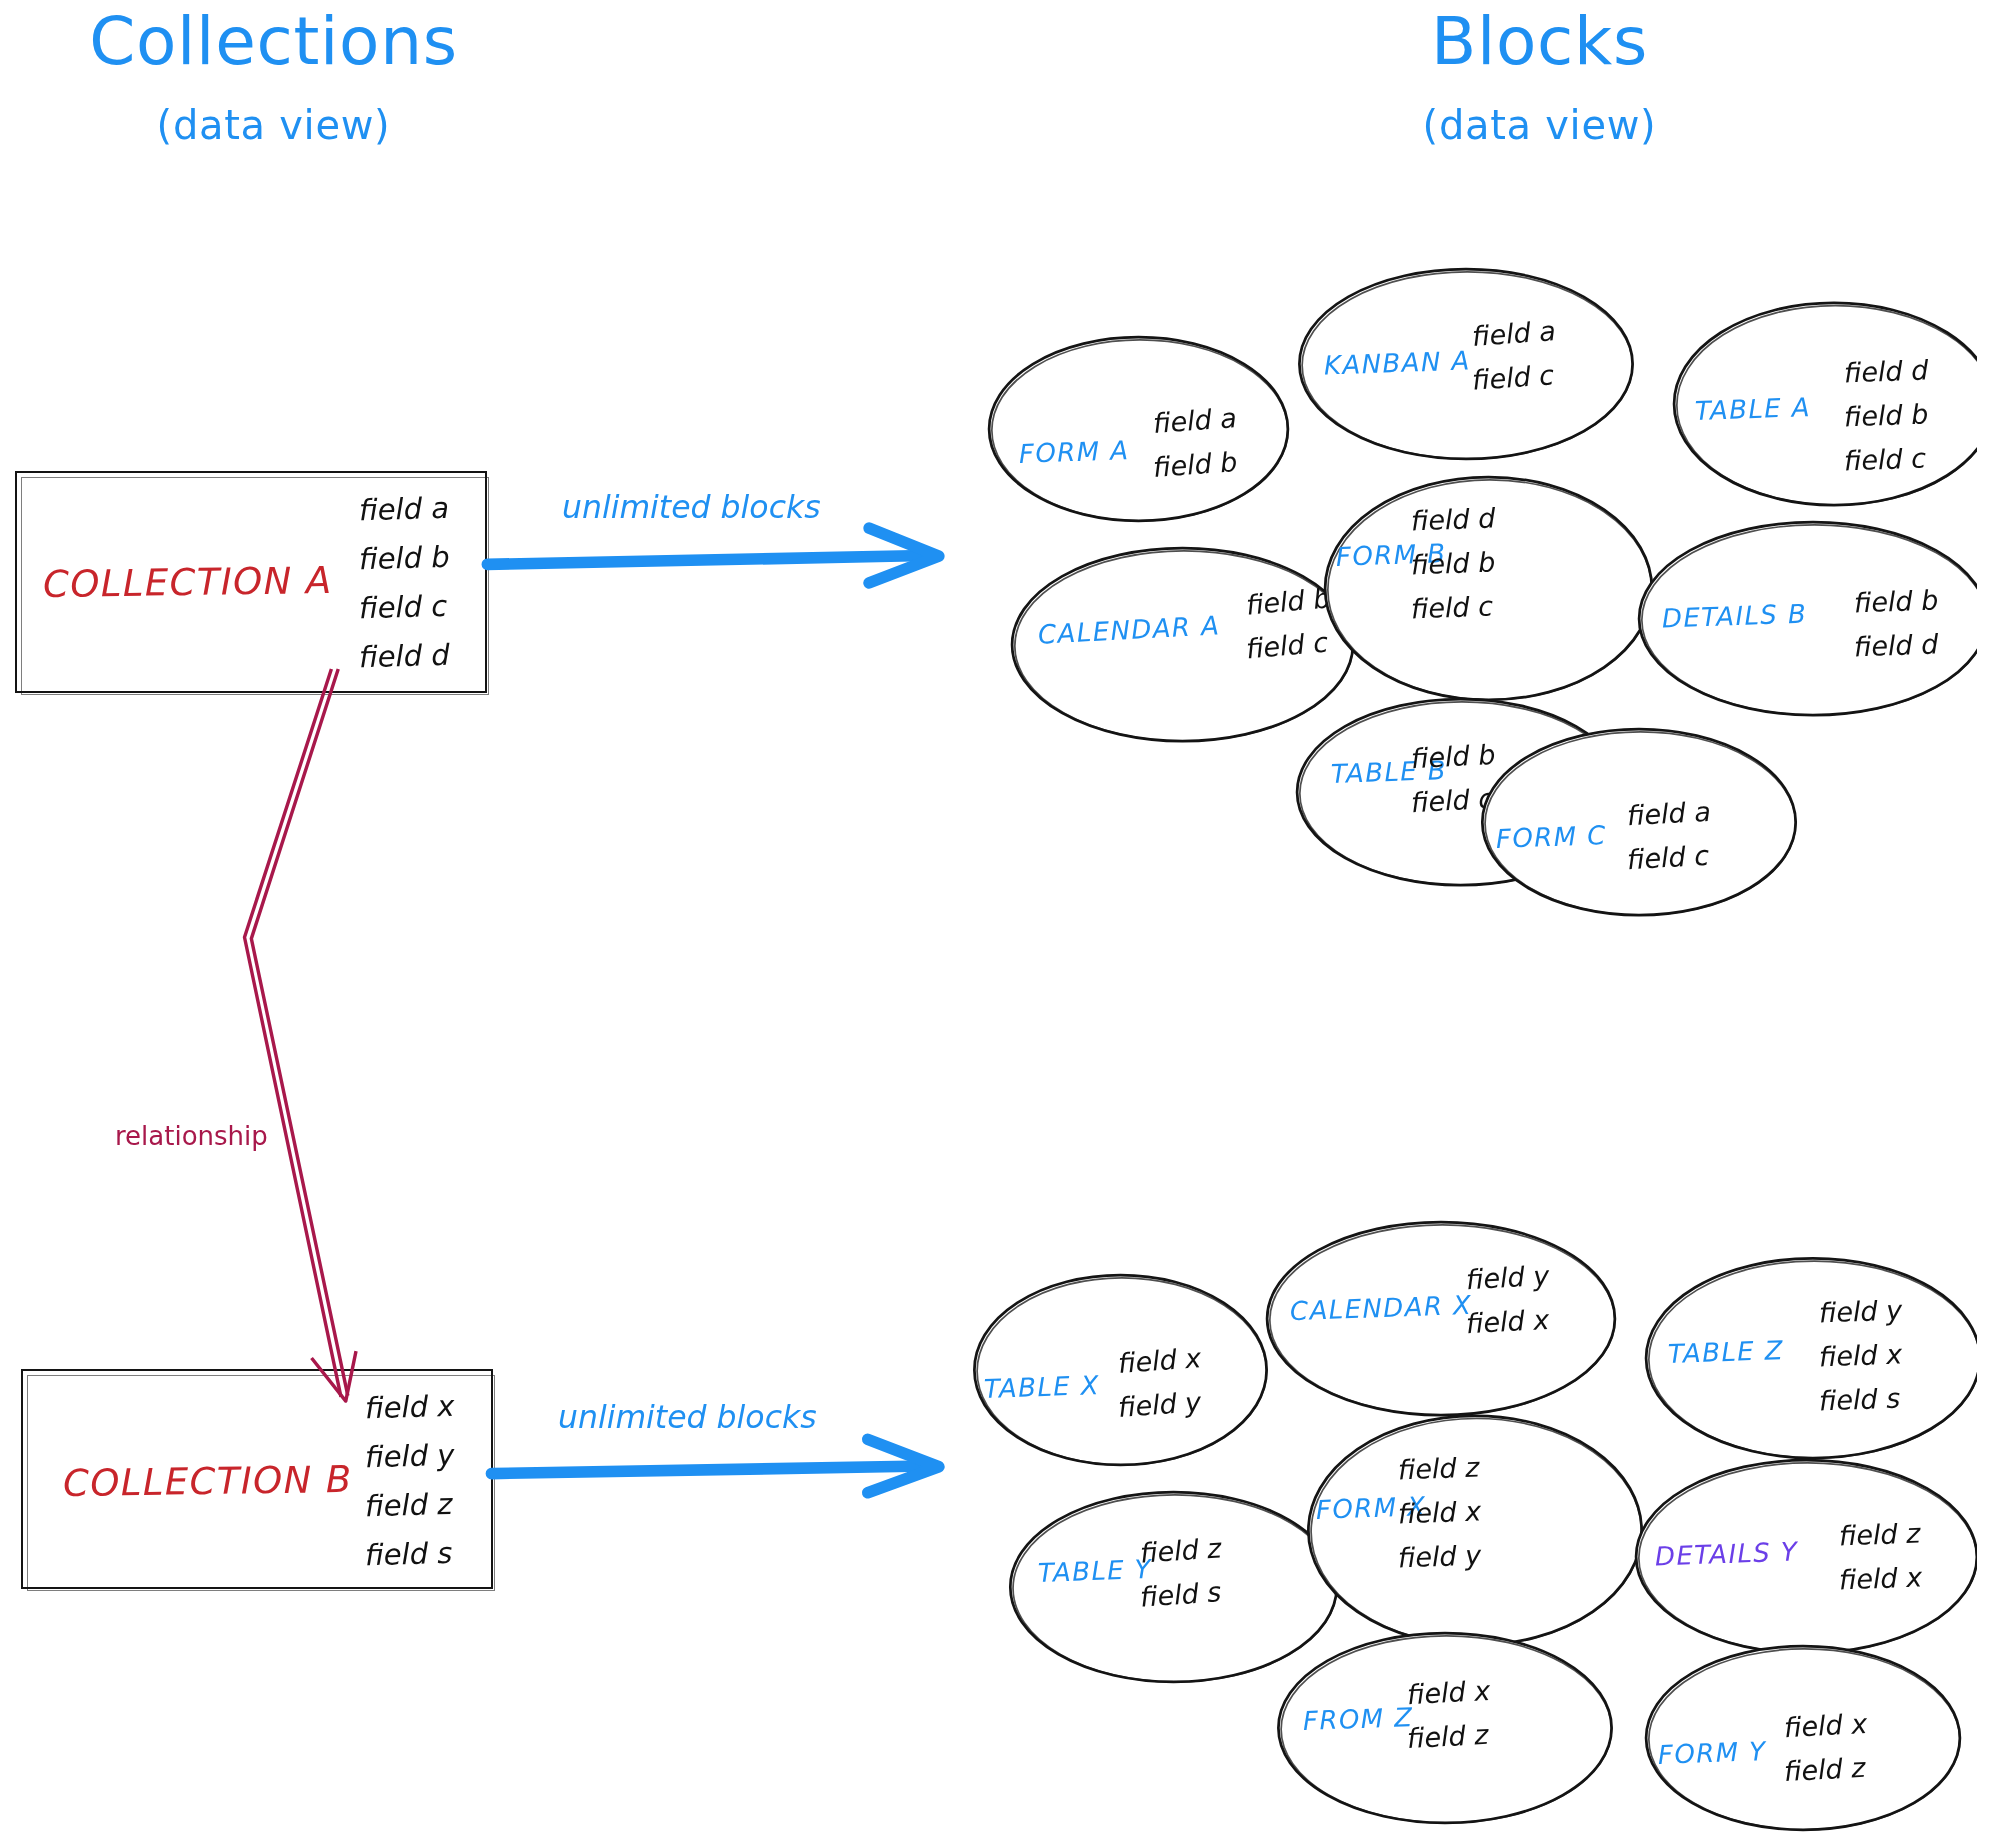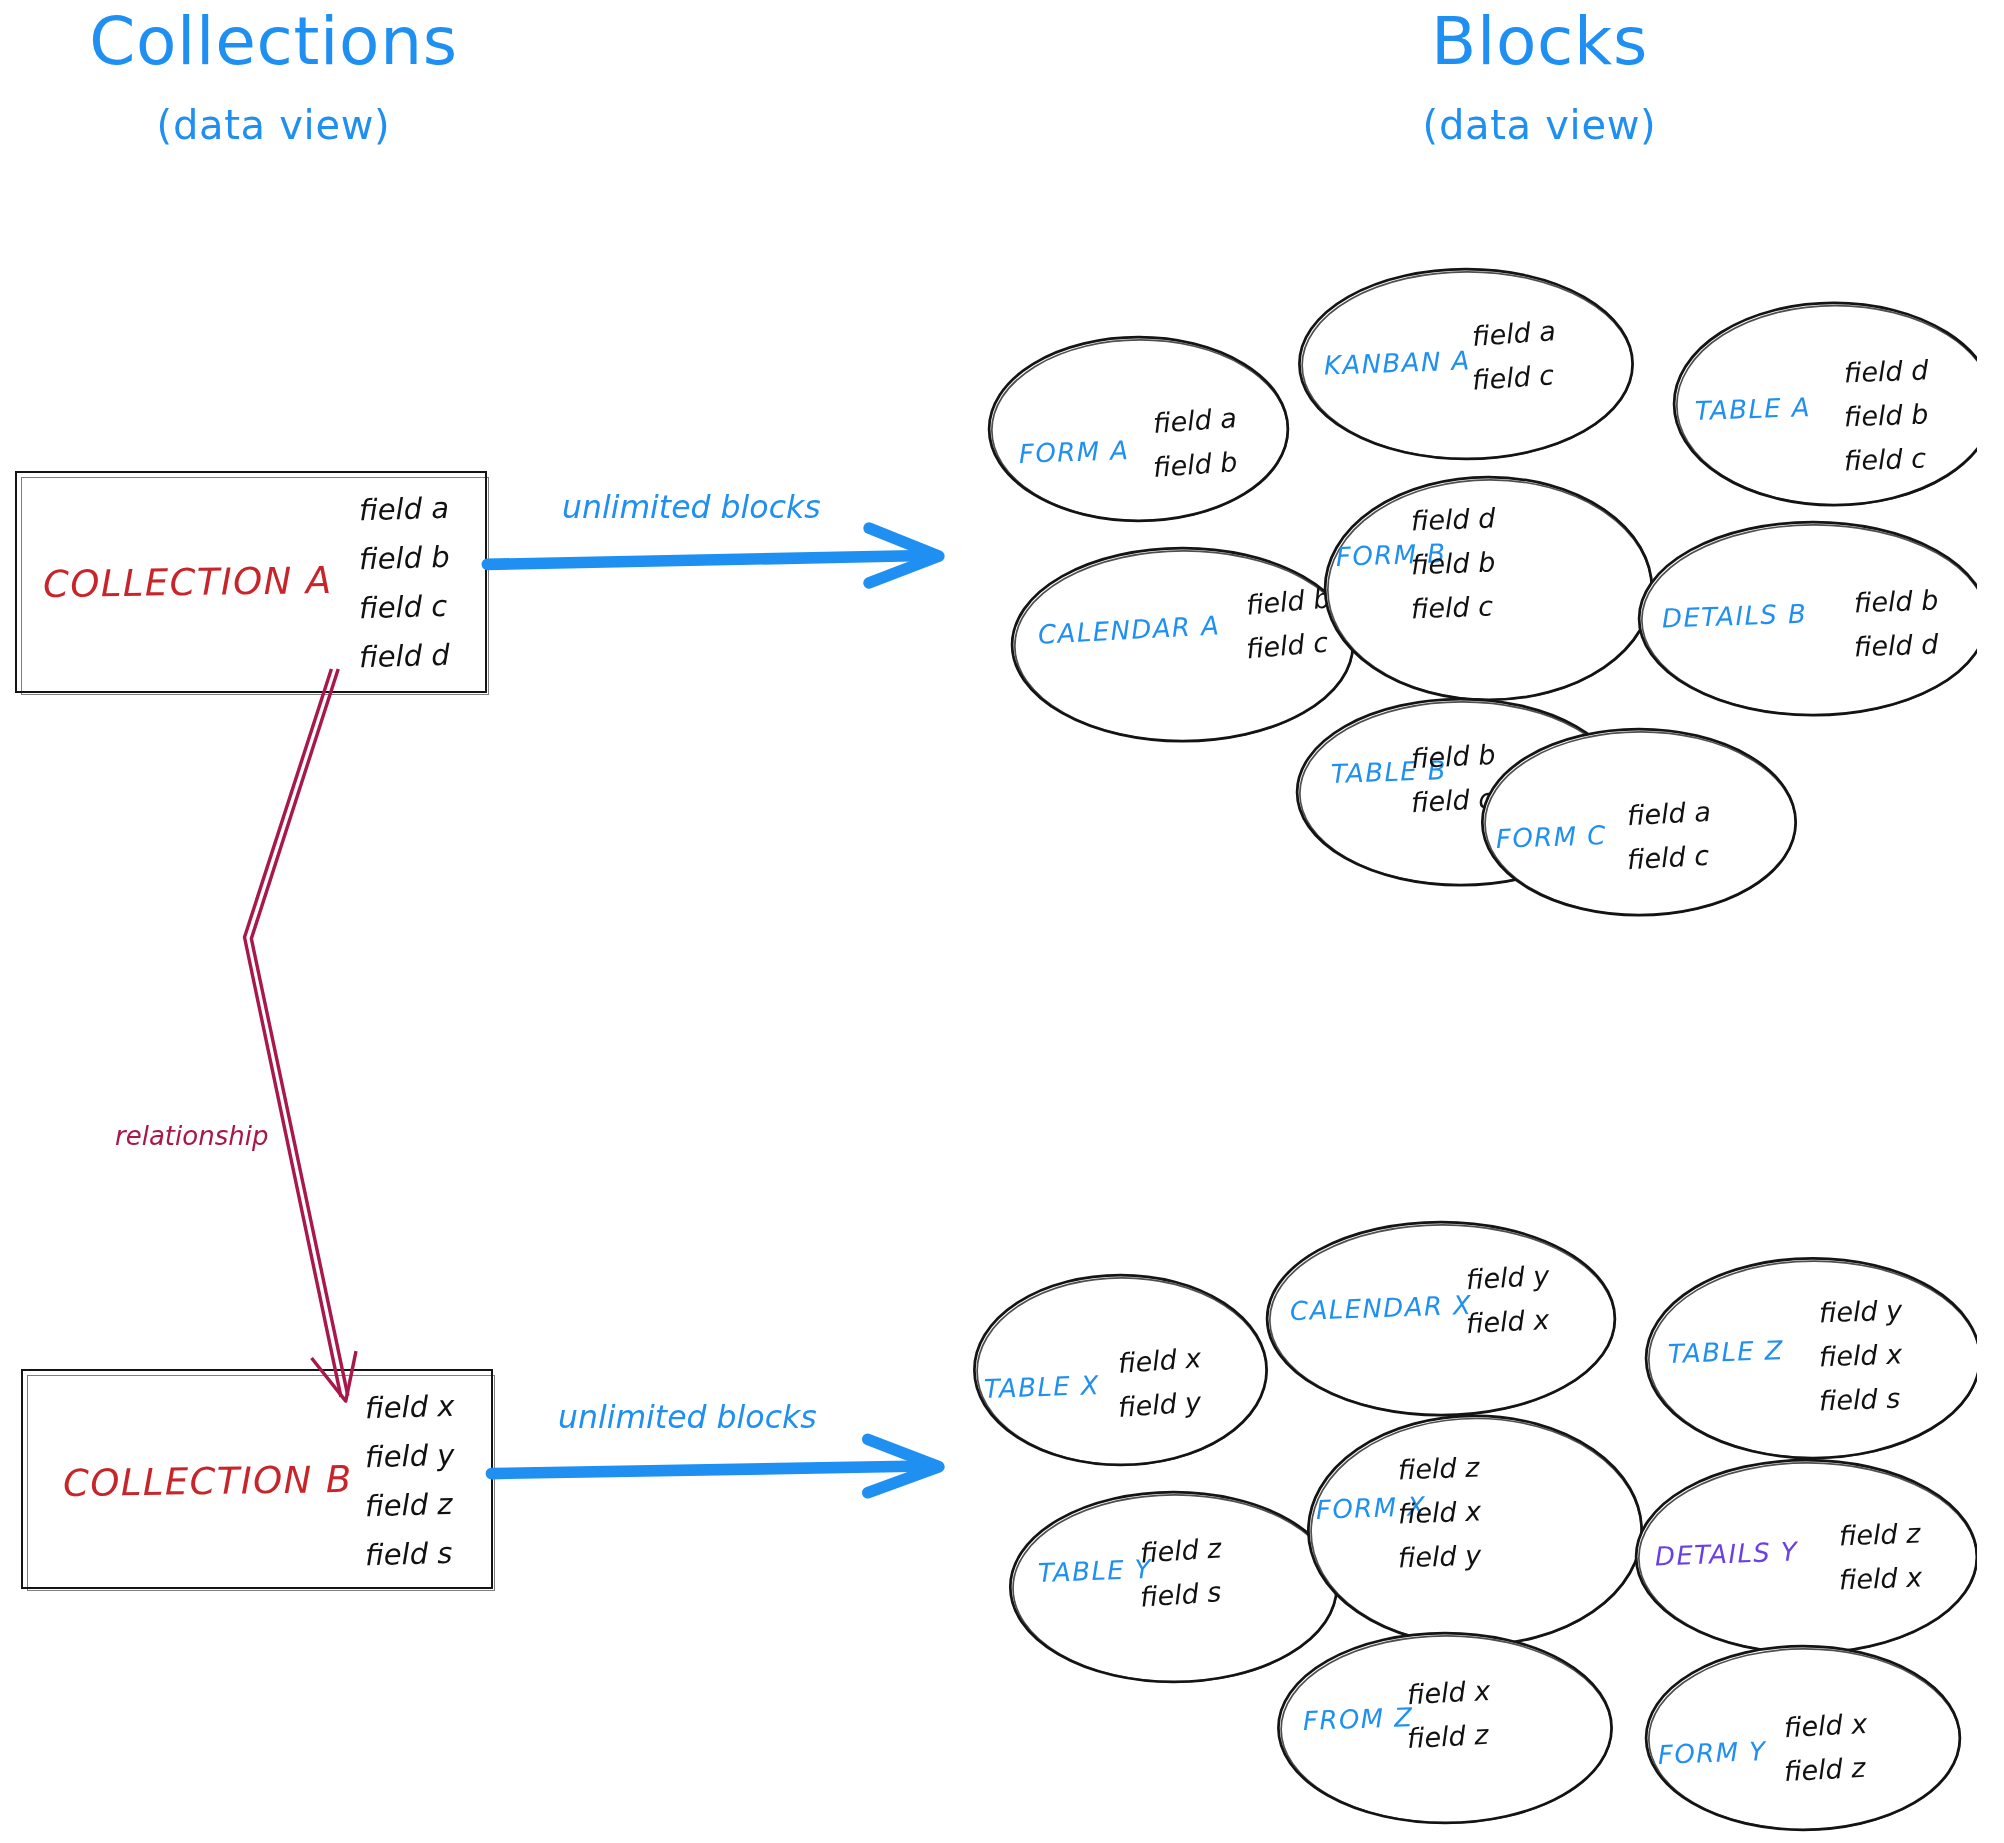--- a/index.html
+++ b/index.html
@@ -102,21 +102,20 @@
     color: #1f90f2;
     font-size: 31.5px;
     white-space: nowrap;
     font-style: italic;
   }
   .rel-label {
     position: absolute;
     color: #a8184b;
     font-size: 26px;
     white-space: nowrap;
-    font-style: italic;
   }
   svg.overlay {
     position: absolute;
     left: 0;
     top: 0;
     width: 2005px;
     height: 1843px;
     pointer-events: none;
     overflow: visible;
   }

